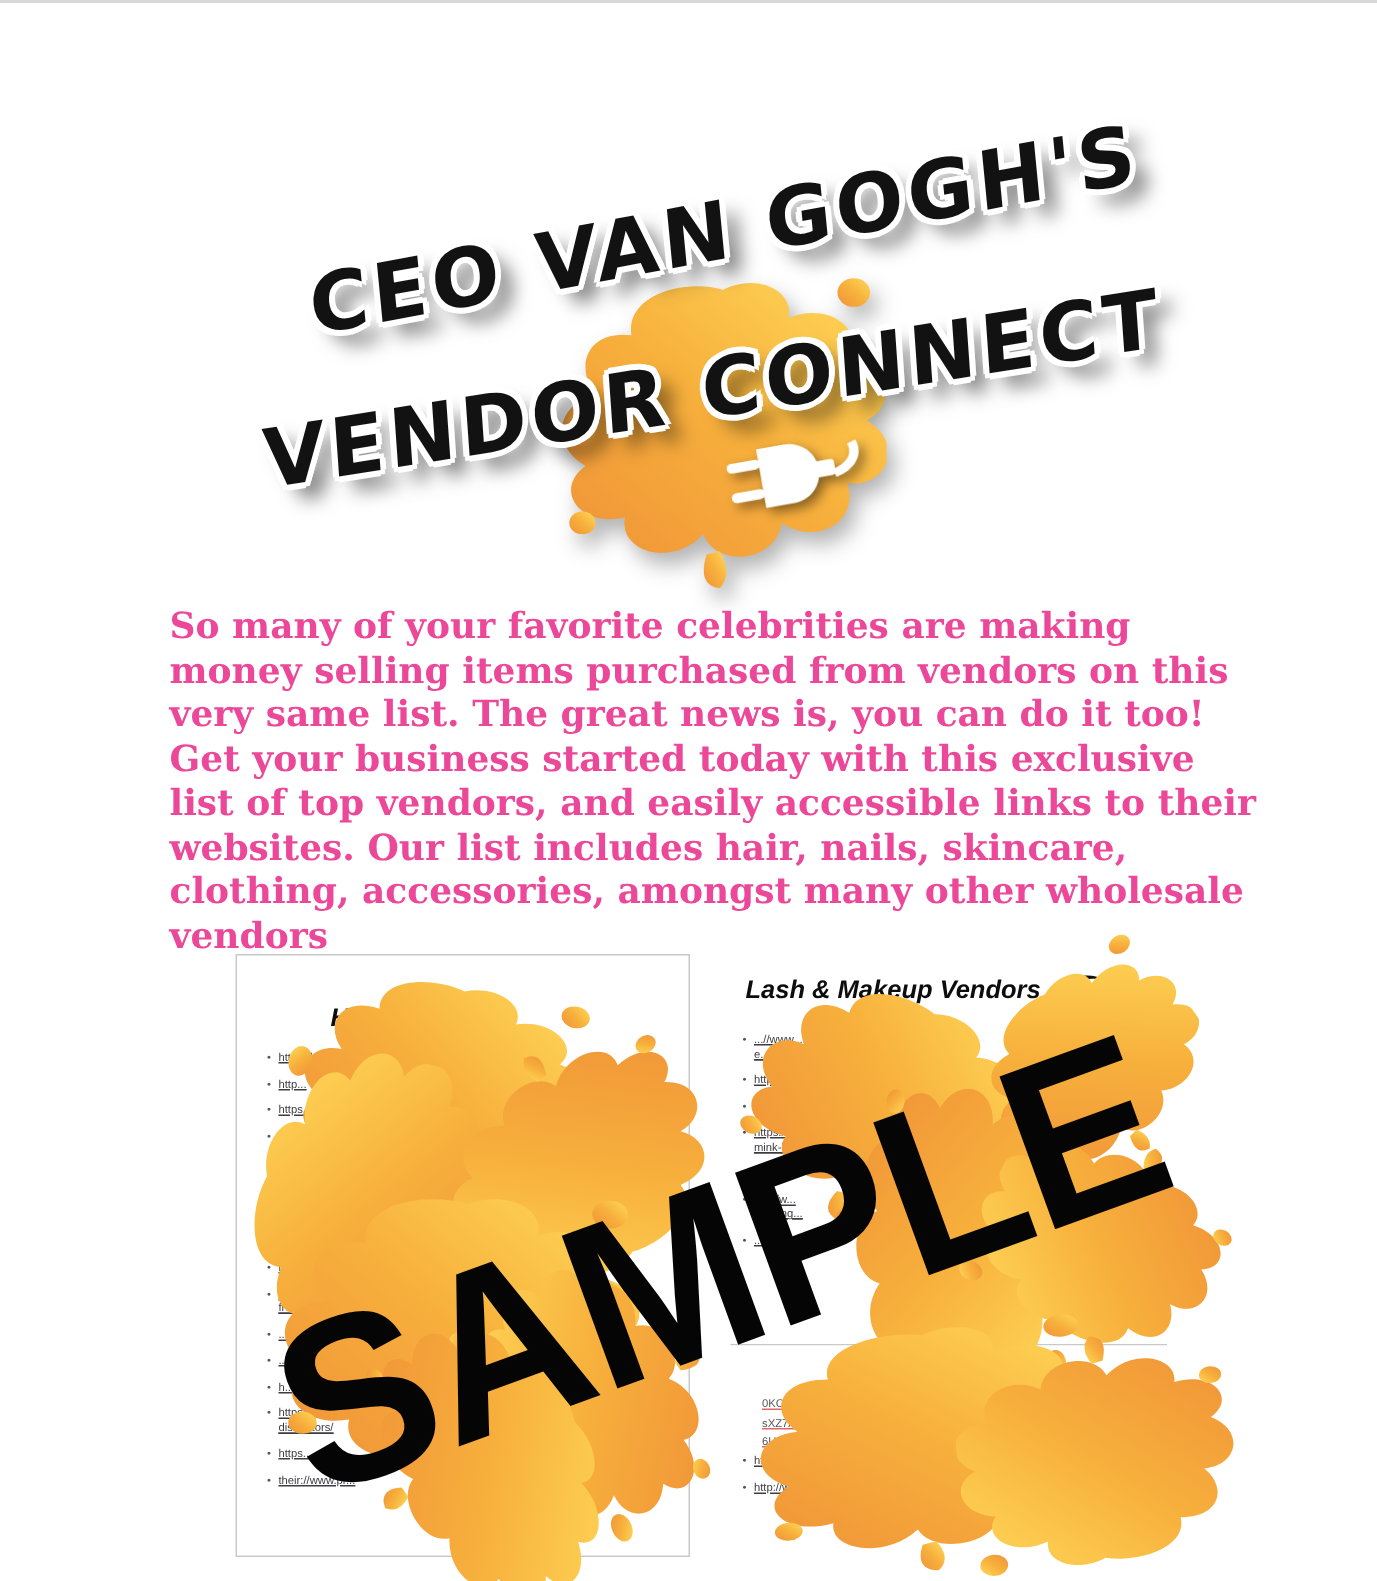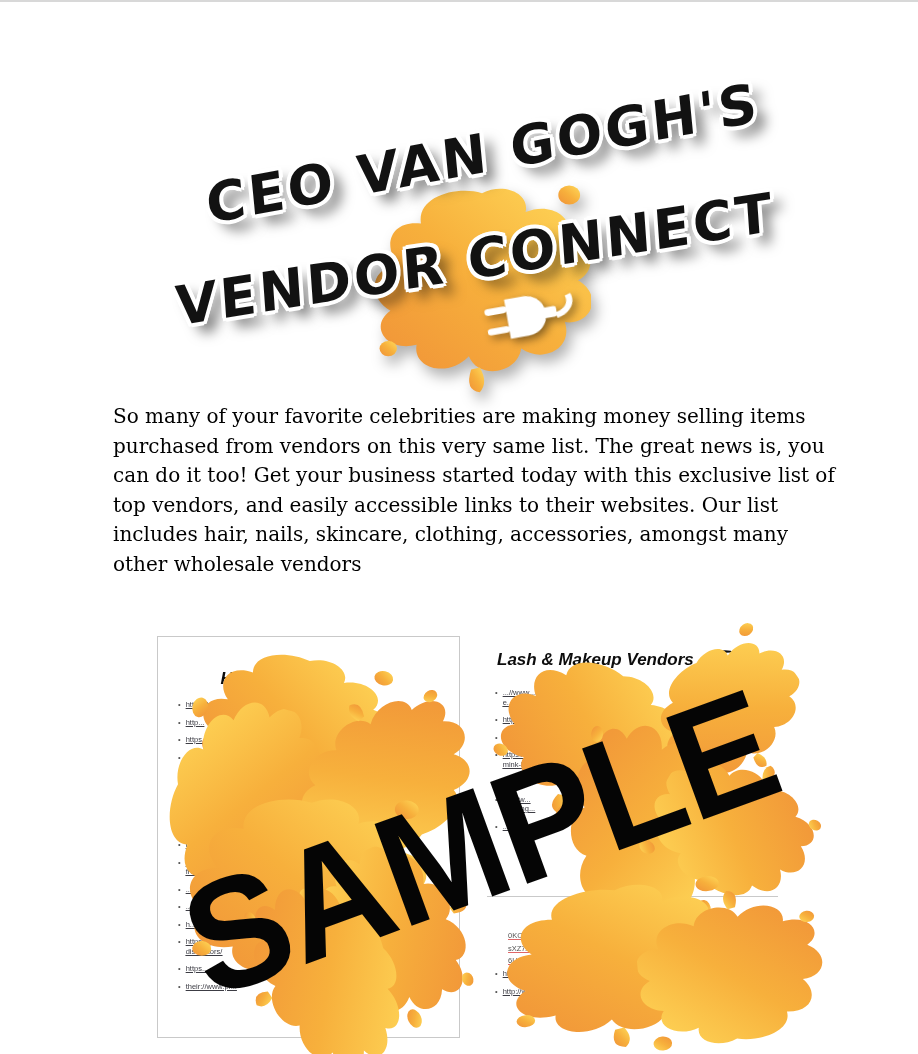--- a/index.html
+++ b/index.html
@@ -22,21 +22,21 @@
   }
   #logo-line1{left:118px;top:122px;width:730px;font-size:54px;transform:rotate(-10.5deg) skewX(-5deg);}
   #logo-line2{left:110px;top:228px;width:730px;font-size:54px;transform:rotate(-9deg) skewX(-5deg);}
   #logo-splat{filter:drop-shadow(5px 8px 7px rgba(0,0,0,.30));}
   #plug-icon{position:absolute;left:482px;top:288px;width:104px;height:58px;transform:rotate(-10deg);
     filter:drop-shadow(3px 4px 4px rgba(0,0,0,.45));}
 
   
   #intro{
     position:absolute;left:113px;top:402px;width:734px;
-    font-family:"DejaVu Serif",serif;font-size:20px;line-height:29.5px;color:#000000;
+    font-family:"DejaVu Serif",serif;font-size:24px;line-height:29.5px;color:#ec4899;font-weight:bold;
   }
 
   
   .page{position:absolute;background:#fff;}
   #page-hair{left:157px;top:636px;width:301px;height:400px;border:1px solid #c9c9c9;}
   #page-lash{left:487px;top:636px;width:291px;height:260px;border-bottom:1px solid #c9c9c9;}
   #page-next{left:487px;top:897px;width:291px;height:157px;}
 
   .page-title{font-style:italic;font-weight:bold;font-size:17px;color:#0d0d0d;
     font-family:"Liberation Sans",sans-serif;}

